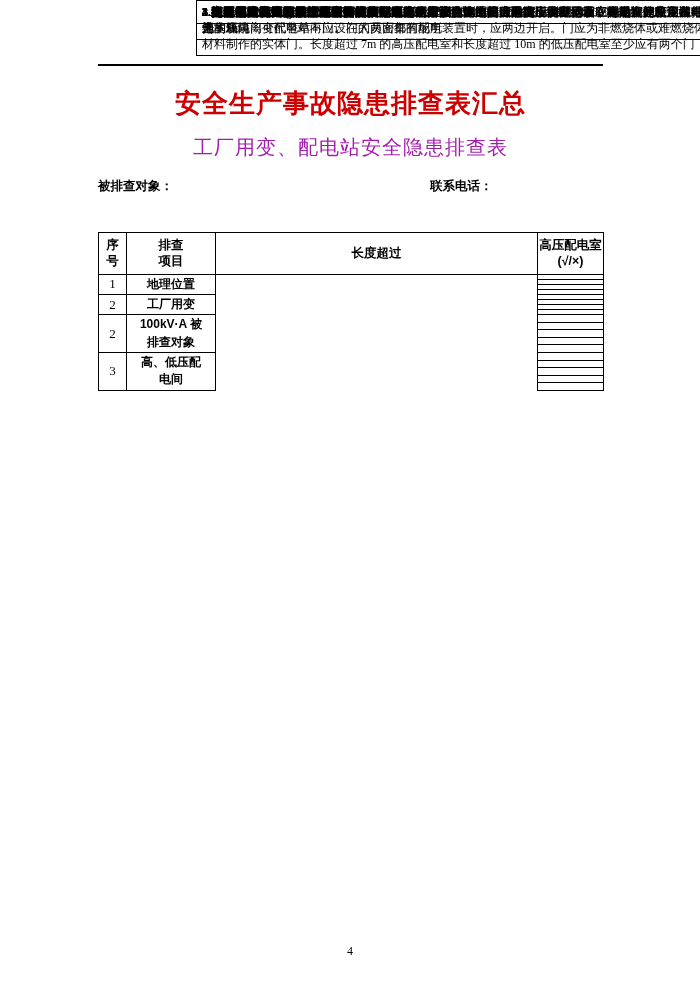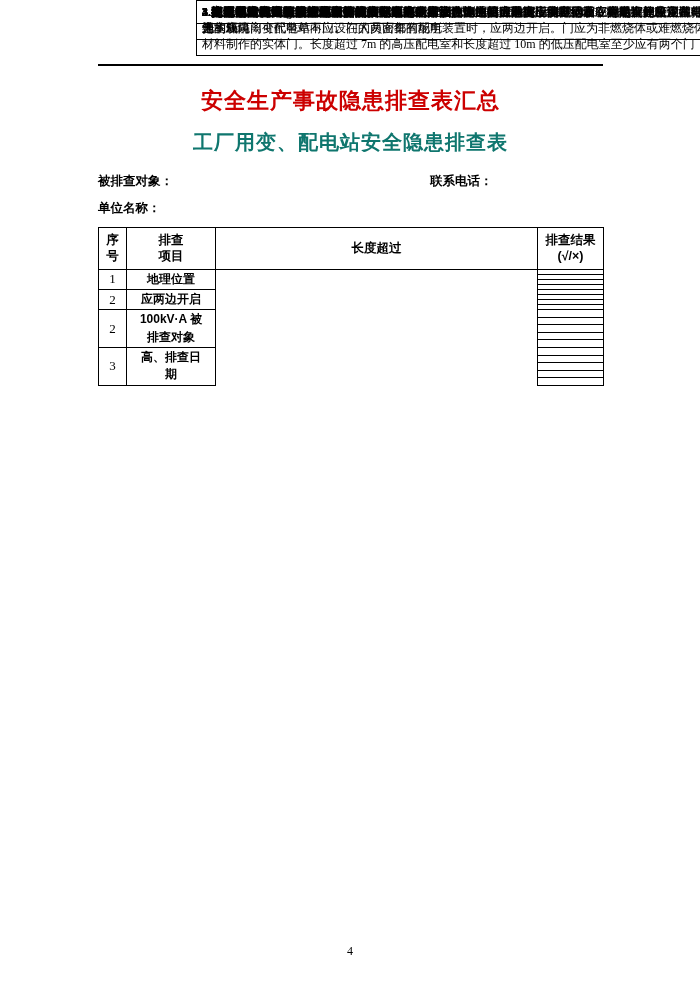--- a/index.html
+++ b/index.html
@@ -9,26 +9,26 @@
     position: relative;
     font-family: "Liberation Serif", serif;
     color: #000;
     overflow: hidden;
   }
   .content { position: absolute; left: 98px; top: 0; width: 505px; }
   .header-rule { margin-top: 64px; height: 0; border-top: 2px solid #000; }
   .title {
     margin: 20px 0 0; text-align: center;
     font-family: "Liberation Sans", sans-serif;
-    font-weight: bold; font-size: 22px; color: #cc0000; letter-spacing: 1px;
+    font-weight: bold; font-size: 26px; color: #cc0000; letter-spacing: 1px;
   }
   .subtitle {
     margin: 13px 0 12px; text-align: center;
     font-family: "Liberation Sans", sans-serif;
-    font-weight: bold; font-size: 20px; color: #0f766e; letter-spacing: 1px;
+    font-weight: normal; font-size: 20px; color: #a21caf; letter-spacing: 1px;
   }
   .form-area { margin-top: 11px; font-family: Liberation Serif, serif; font-size: 12.5px; font-weight: bold; }
   .form-row { position: relative; height: 27px; display: flex; align-items: center; }
   .form-field { display: flex; align-items: center; }
   .form-field.right { position: absolute; left: 332px; top: 0; height: 27px; justify-content: space-between; }
   .form-blank { display: inline-block; width: 110px; height: 16px; }
   .date-part { display: inline-block; }
   .date-part.year { margin-left: 21px; }
   .date-part.month { margin-left: 24px; }
   .date-part.day { margin-left: 24px; }
@@ -68,42 +68,38 @@
       <div class="form-field">
         <span>被排查对象：</span>
         <span class="form-blank"></span>
       </div>
       <div class="form-field right">
         <span>联系电话：</span>
         <span class="form-blank"></span>
       </div>
     </div>
     <div class="form-row">
-      <div class="form-field">
-        <span>单位名称：</span>
-        <span class="form-blank"></span>
-      </div>
     </div>
   </div>
 
   <table class="checklist">
     <colgroup>
       <col class="c-index">
         <col class="c-item">
         <col class="c-content">
         <col class="c-result">
     </colgroup>
     <thead>
       <tr>
         <th>序
 号</th>
         <th>排查
 项目</th>
         <th>长度超过</th>
-        <th>排查结果
+        <th>高压配电室
 (√/×)</th>
       </tr>
     </thead>
     <tbody>
 
       <tr>
         <td class="idx" rowspan="4">1</td>
         <td class="item" rowspan="4">地理位置</td>
         <td class="content">1.变配电站应避开易燃易爆环境；变配电站宜设在企业的上风侧，并不得设在容易沉积粉尘和纤维的环境，变配电站不应设在人员密集的场所</td>
         <td class="result"></td>
@@ -116,21 +112,21 @@
         <td class="content">3.地势不应低洼或有防积水措施</td>
         <td class="result"></td>
       </tr>
       <tr>
         <td class="content">4.应设有能容纳全部变压器油量的储油池或排油设施；储油池内应填鹅卵石，排油设施应用混凝土构筑</td>
         <td class="result"></td>
       </tr>
 
       <tr>
         <td class="idx" rowspan="4">2</td>
-        <td class="item" rowspan="4">应两边开启</td>
+        <td class="item" rowspan="4">工厂用变</td>
         <td class="content">1.高压配电室、低压配电室、油浸电力变压器室、电力电容器室、蓄电池室应为耐火建筑。蓄电池室应隔离</td>
         <td class="result"></td>
       </tr>
       <tr>
         <td class="content">2.变配电站各间隔的门应向外开启；高、低压室之间的门应向低压间开；相邻配电室门应双向开；双向门可代替单向门。门的两面都有配电装置时，应两边开启。门应为非燃烧体或难燃烧体材料制作的实体门。长度超过 7m 的高压配电室和长度超过 10m 的低压配电室至少应有两个门</td>
         <td class="result"></td>
       </tr>
       <tr>
         <td class="content">3.室内油量 600kg 以上的充油设备必须有事故储油设施。贮油坑应能容纳 100%的油</td>
         <td class="result"></td>
@@ -158,21 +154,21 @@
         <td class="content">4.瓷瓶、套管应清洁、无裂纹或放电痕迹</td>
         <td class="result"></td>
       </tr>
       <tr>
         <td class="content">5.变压器应设置警示标志和护栏</td>
         <td class="result"></td>
       </tr>
 
       <tr>
         <td class="idx" rowspan="5">3</td>
-        <td class="item" rowspan="5">高、排查日期</td>
+        <td class="item" rowspan="5">高、低压配电间</td>
         <td class="content">1.配电间设置网状接地体，各电气设备外壳与接地体连接可靠</td>
         <td class="result"></td>
       </tr>
       <tr>
         <td class="content">2.接地电阻阻值每年应检查 1 次，配电间的网状接地电阻值不大于 4Ω</td>
         <td class="result"></td>
       </tr>
       <tr>
         <td class="content">3.应有规定的警示标志及工作操纵标示</td>
         <td class="result"></td>

